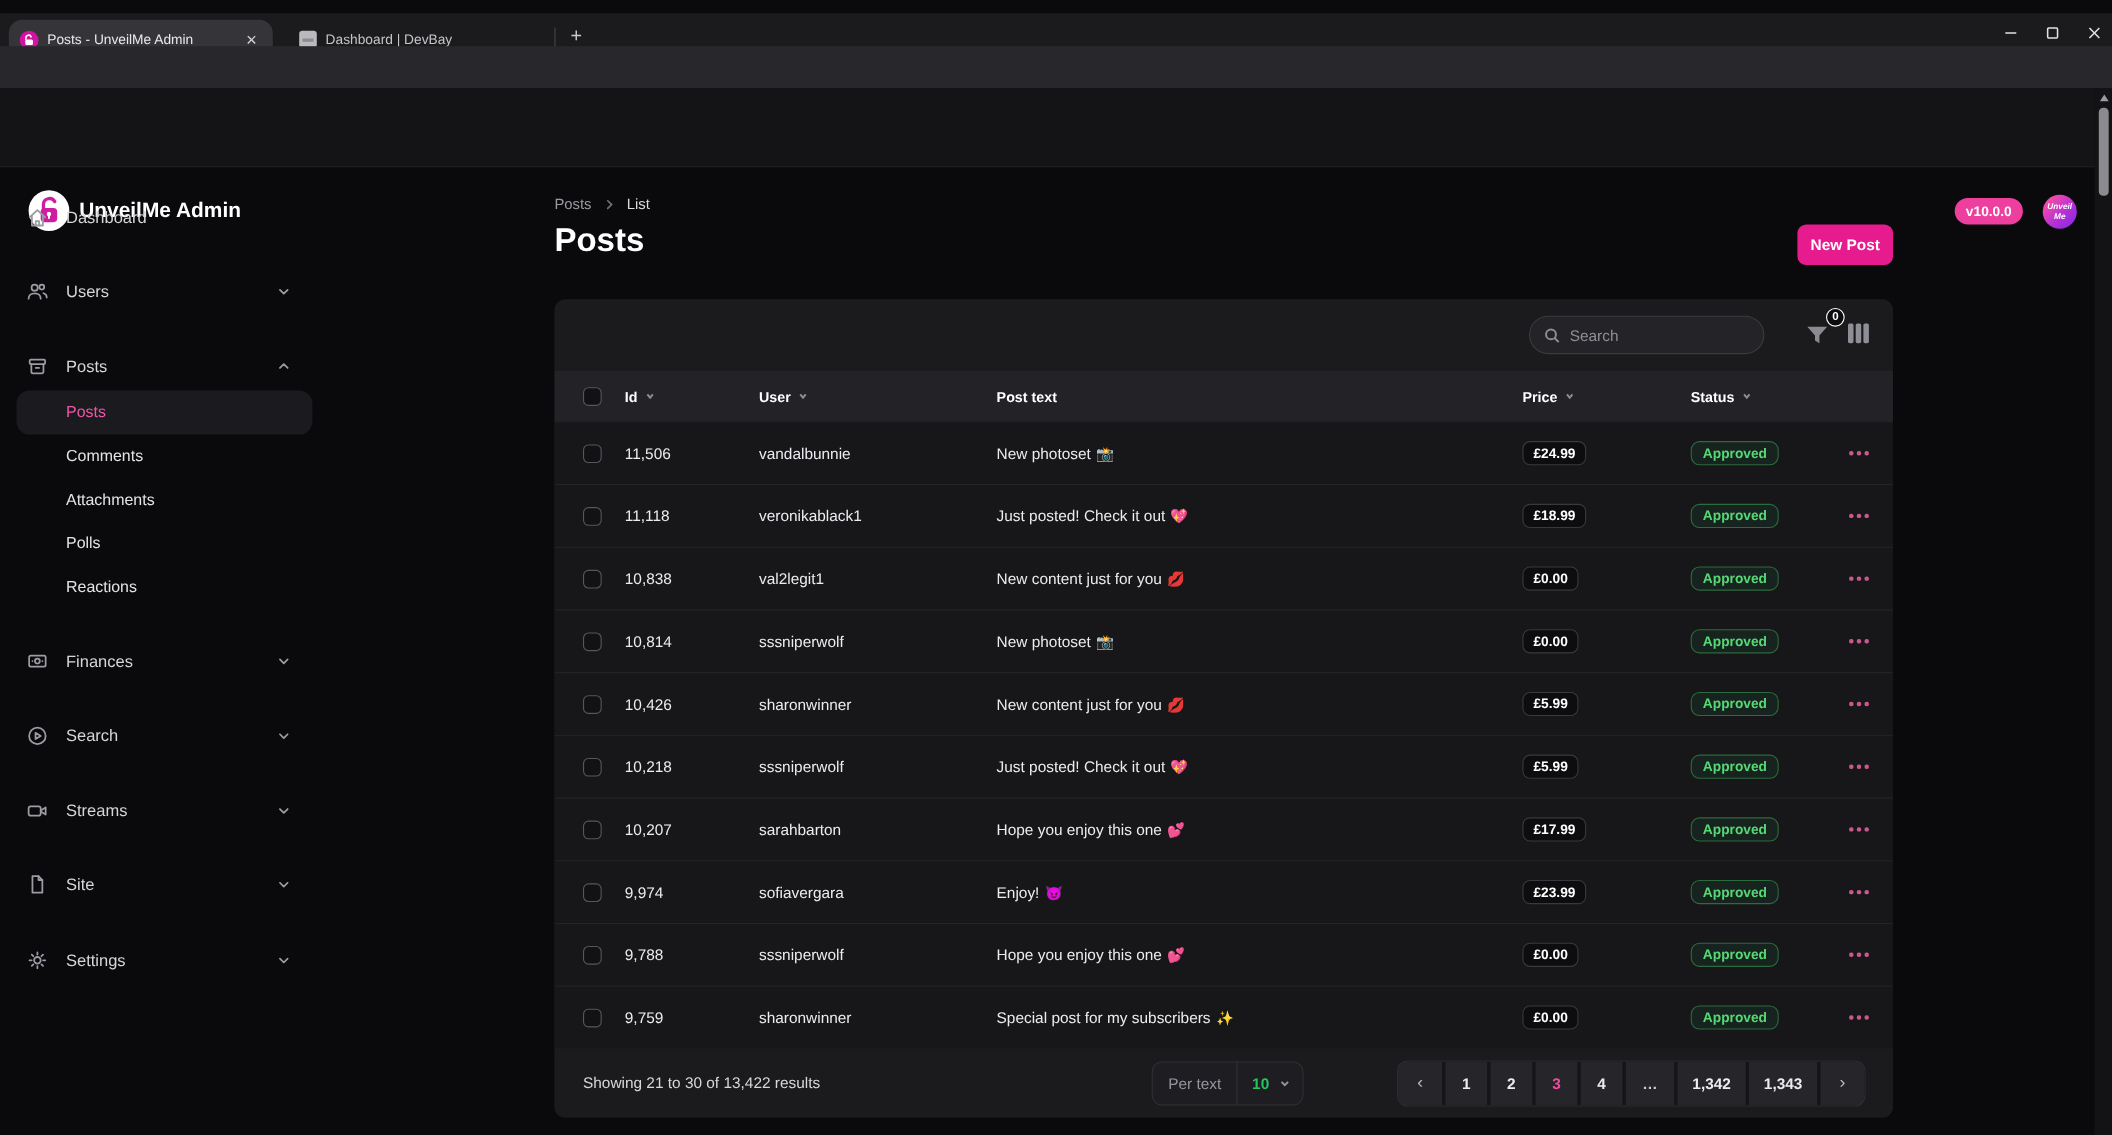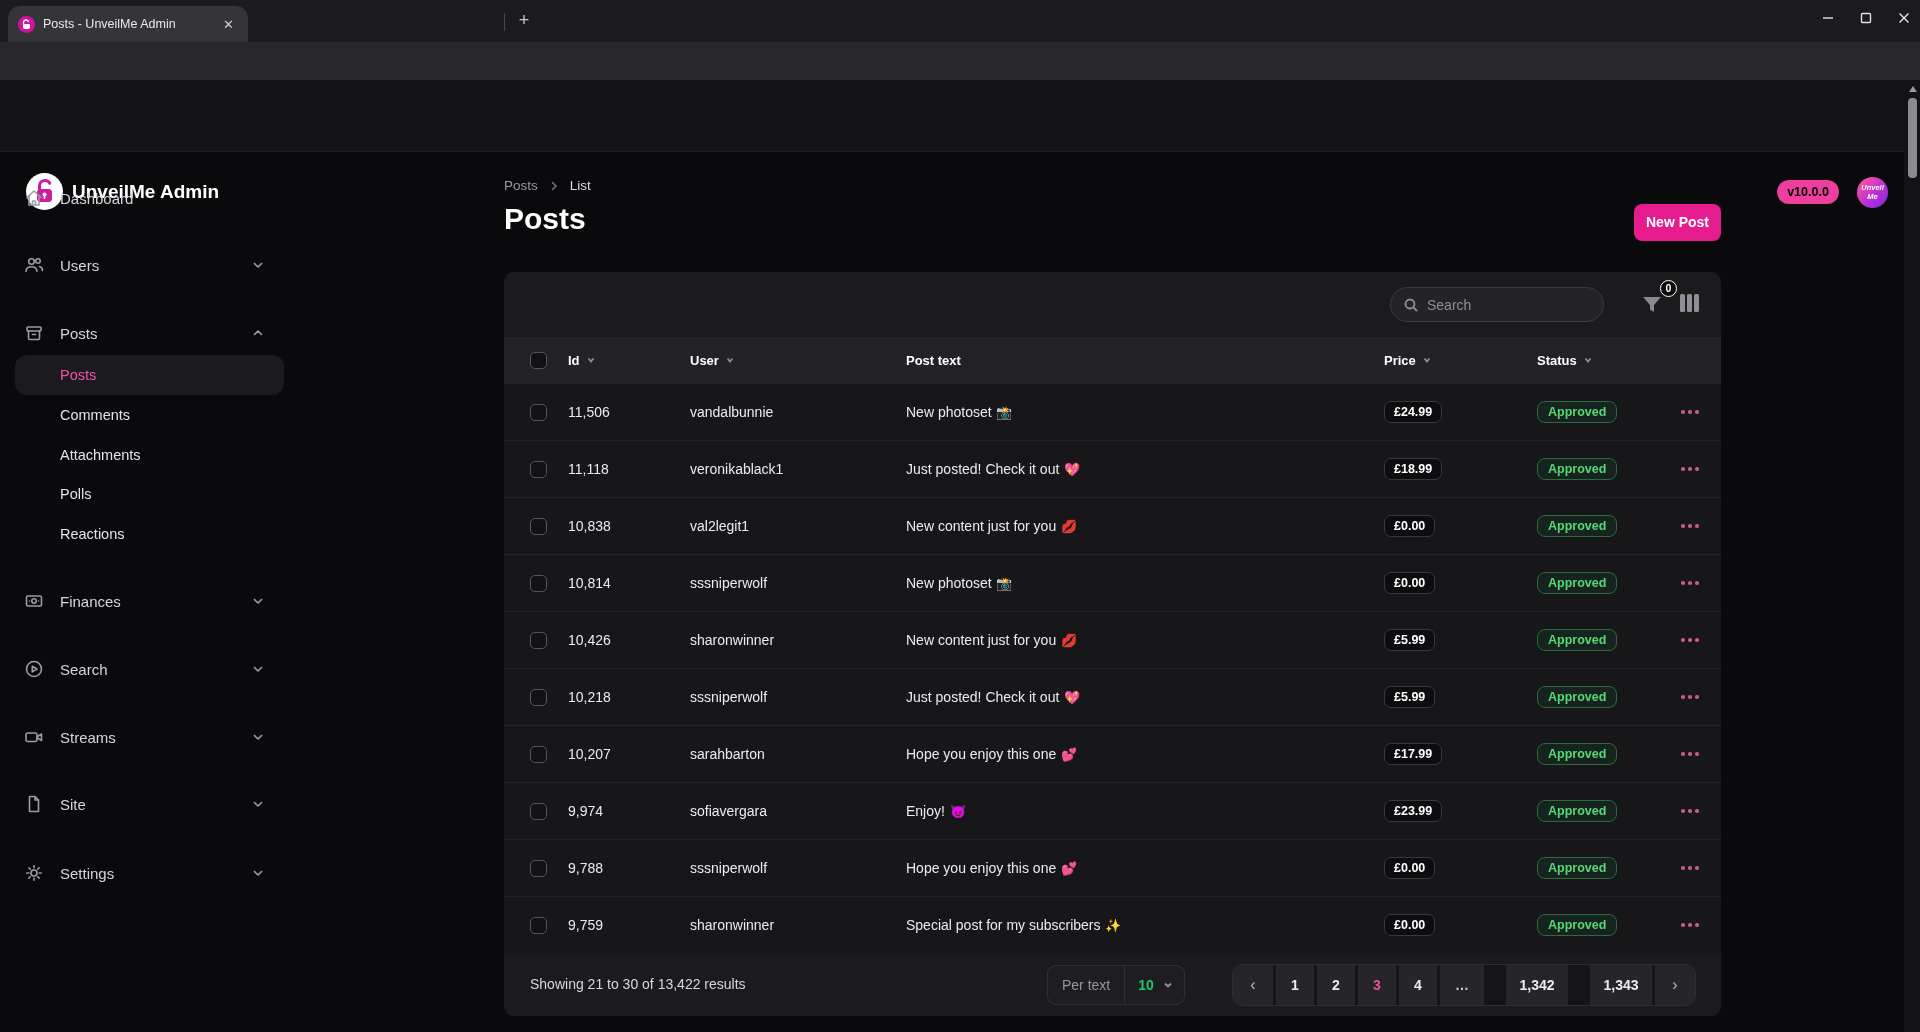--- a/index.html
+++ b/index.html
@@ -2,21 +2,21 @@
 <html><head>
 <meta charset="utf-8">
 <style>
   * { margin:0; padding:0; box-sizing:border-box; }
   html,body { width:1920px; height:1032px; overflow:hidden; background:#0a0a0c;
     font-family:"Liberation Sans", sans-serif; }
   .abs { position:absolute; }
   svg { display:block; }
 
   
-  #tabstrip { left:0; top:0; width:1920px; height:42px; background:#1b1b1e; }
+  #tabstrip { left:0; top:12px; width:1920px; height:42px; background:#1b1b1e; }
   .tab-active { left:8px; top:6px; width:240px; height:36px; background:#353539;
     border-radius:12px 12px 0 0; display:flex; align-items:center; padding:0 10px; gap:8px; }
   .tab-title { color:#e9e9ec; font-size:12.5px; white-space:nowrap; overflow:hidden; flex:1; }
   .tab-close { color:#cfcfd4; font-size:13px; line-height:1; padding:2px 4px; }
   .tab-inactive { left:262px; top:6px; width:230px; height:36px; display:flex; align-items:center;
     padding:0 10px; gap:8px; }
   .tab-inactive .tab-title { color:#c4c4c9; }
   .favicon1 { width:17px; height:17px; border-radius:50%; background:#cf14a0; position:relative; flex:none; }
   .favicon1 svg { position:absolute; left:3px; top:3px; }
   .favicon2 { width:16px; height:16px; border-radius:3px; background:#b9b9be; flex:none; position:relative; }
@@ -38,21 +38,21 @@
   .toolbar-sep { top:52px; width:1px; height:18px; background:#4a4a4f; }
   .rewards-badge { left:1472px; top:44px; min-width:15px; height:15px; background:#e8562a; color:#fff;
     border-radius:8px; font-size:10px; font-weight:700; text-align:center; line-height:15px; padding:0 3px; }
   .ext-ic { top:51px; width:20px; height:20px; }
   .ext-ic svg { stroke:#d6d6da; stroke-width:1.6; fill:none; stroke-linecap:round; stroke-linejoin:round; }
 
   
   #app-header { left:0; top:80px; width:1904px; height:72px; background:#141417; border-bottom:1px solid #1f1f23; }
   #app-logo { left:26px; top:93px; width:37px; height:37px; background:#fff; border-radius:50%; }
   #app-title { left:72px; top:101px; color:#fff; font-size:19px; font-weight:700; }
-  #version-badge { left:1777px; top:100px; width:62px; height:24px; background:#ee3f9e; color:#000000;
+  #version-badge { left:1777px; top:100px; width:62px; height:24px; background:#ee3f9e; color:#ffffff;
     border-radius:12px; font-size:12.5px; font-weight:700; text-align:center; line-height:24px; }
   #avatar { left:1857px; top:97px; width:31px; height:31px; border-radius:50%;
     background:linear-gradient(135deg,#ff4fa3 10%,#b32fd6 60%,#7d2ae8 100%);
     color:#fff; font-style:italic; font-size:7.5px; font-weight:700; text-align:center; line-height:1.1;
     display:flex; flex-direction:column; justify-content:center; }
 
   
   #scroll-track { left:1904px; top:80px; width:16px; height:952px; background:#131316; }
   #scroll-up { left:1909px; top:86px; width:0; height:0; border-left:4px solid transparent;
     border-right:4px solid transparent; border-bottom:6px solid #9a9a9f; }
@@ -114,37 +114,41 @@
     background:#1e1e22; border:1px solid #2f2f35; border-radius:9px; }
   #perpage .pp-label { color:#95959c; font-size:14px; padding:0 14px; }
   #perpage .pp-div { width:1px; height:40px; background:#2f2f35; }
   #perpage .pp-value { color:#22c55e; font-size:14px; font-weight:600; padding:0 8px 0 13px; }
   #perpage svg { stroke:#95959c; stroke-width:1.8; fill:none; margin-right:10px; }
   #pager { position:absolute; right:25px; top:11px; height:42px; display:flex; gap:3px; background:#151518;
     border:1px solid #2e2e33; border-radius:10px; overflow:hidden; }
   .page-cell { background:#26262a; color:#ededf0; font-size:14px; font-weight:600; display:flex;
     align-items:center; justify-content:center; min-width:38px; padding:0 6px; }
   .page-cell.nav { color:#b9b9bf; min-width:40px; font-size:16px; font-weight:400; }
-  .page-cell.lg { min-width:62px;margin-left:19px; }
+  .page-cell.lg { min-width:62px; }
   .page-cell.active { color:#ec4ea2; }
   .page-cell.ellip { color:#c9c9ce; min-width:44px; }
 </style>
 </head>
 <body>
 
 <div id="tabstrip" class="abs">
   <div class="tab-active abs">
     <span class="favicon1">
       <svg width="11" height="11" viewBox="0 0 11 11">
           <path d="M2.5 5V3.5a2.5 2.5 0 0 1 4.8-1" stroke="#fff" stroke-width="1.4" fill="none" stroke-linecap="round"></path>
           <rect x="2" y="5" width="7" height="5" rx="1.4" fill="#fff"></rect>
         </svg>
     </span>
     <span class="tab-title">Posts - UnveilMe Admin</span>
     <span class="tab-close">✕</span>
+  </div>
+  <div class="tab-inactive abs">
+    <span class="favicon2"></span>
+    <span class="tab-title">Dashboard | DevBay</span>
   </div>
   <div class="tab-divider abs"></div>
   <div id="new-tab-btn" class="abs">+</div>
   <div class="win-controls abs">
     <span>
         <svg width="12" height="12">
           <line x1="1" y1="6" x2="11" y2="6"></line>
         </svg>
       </span>
     <span>

